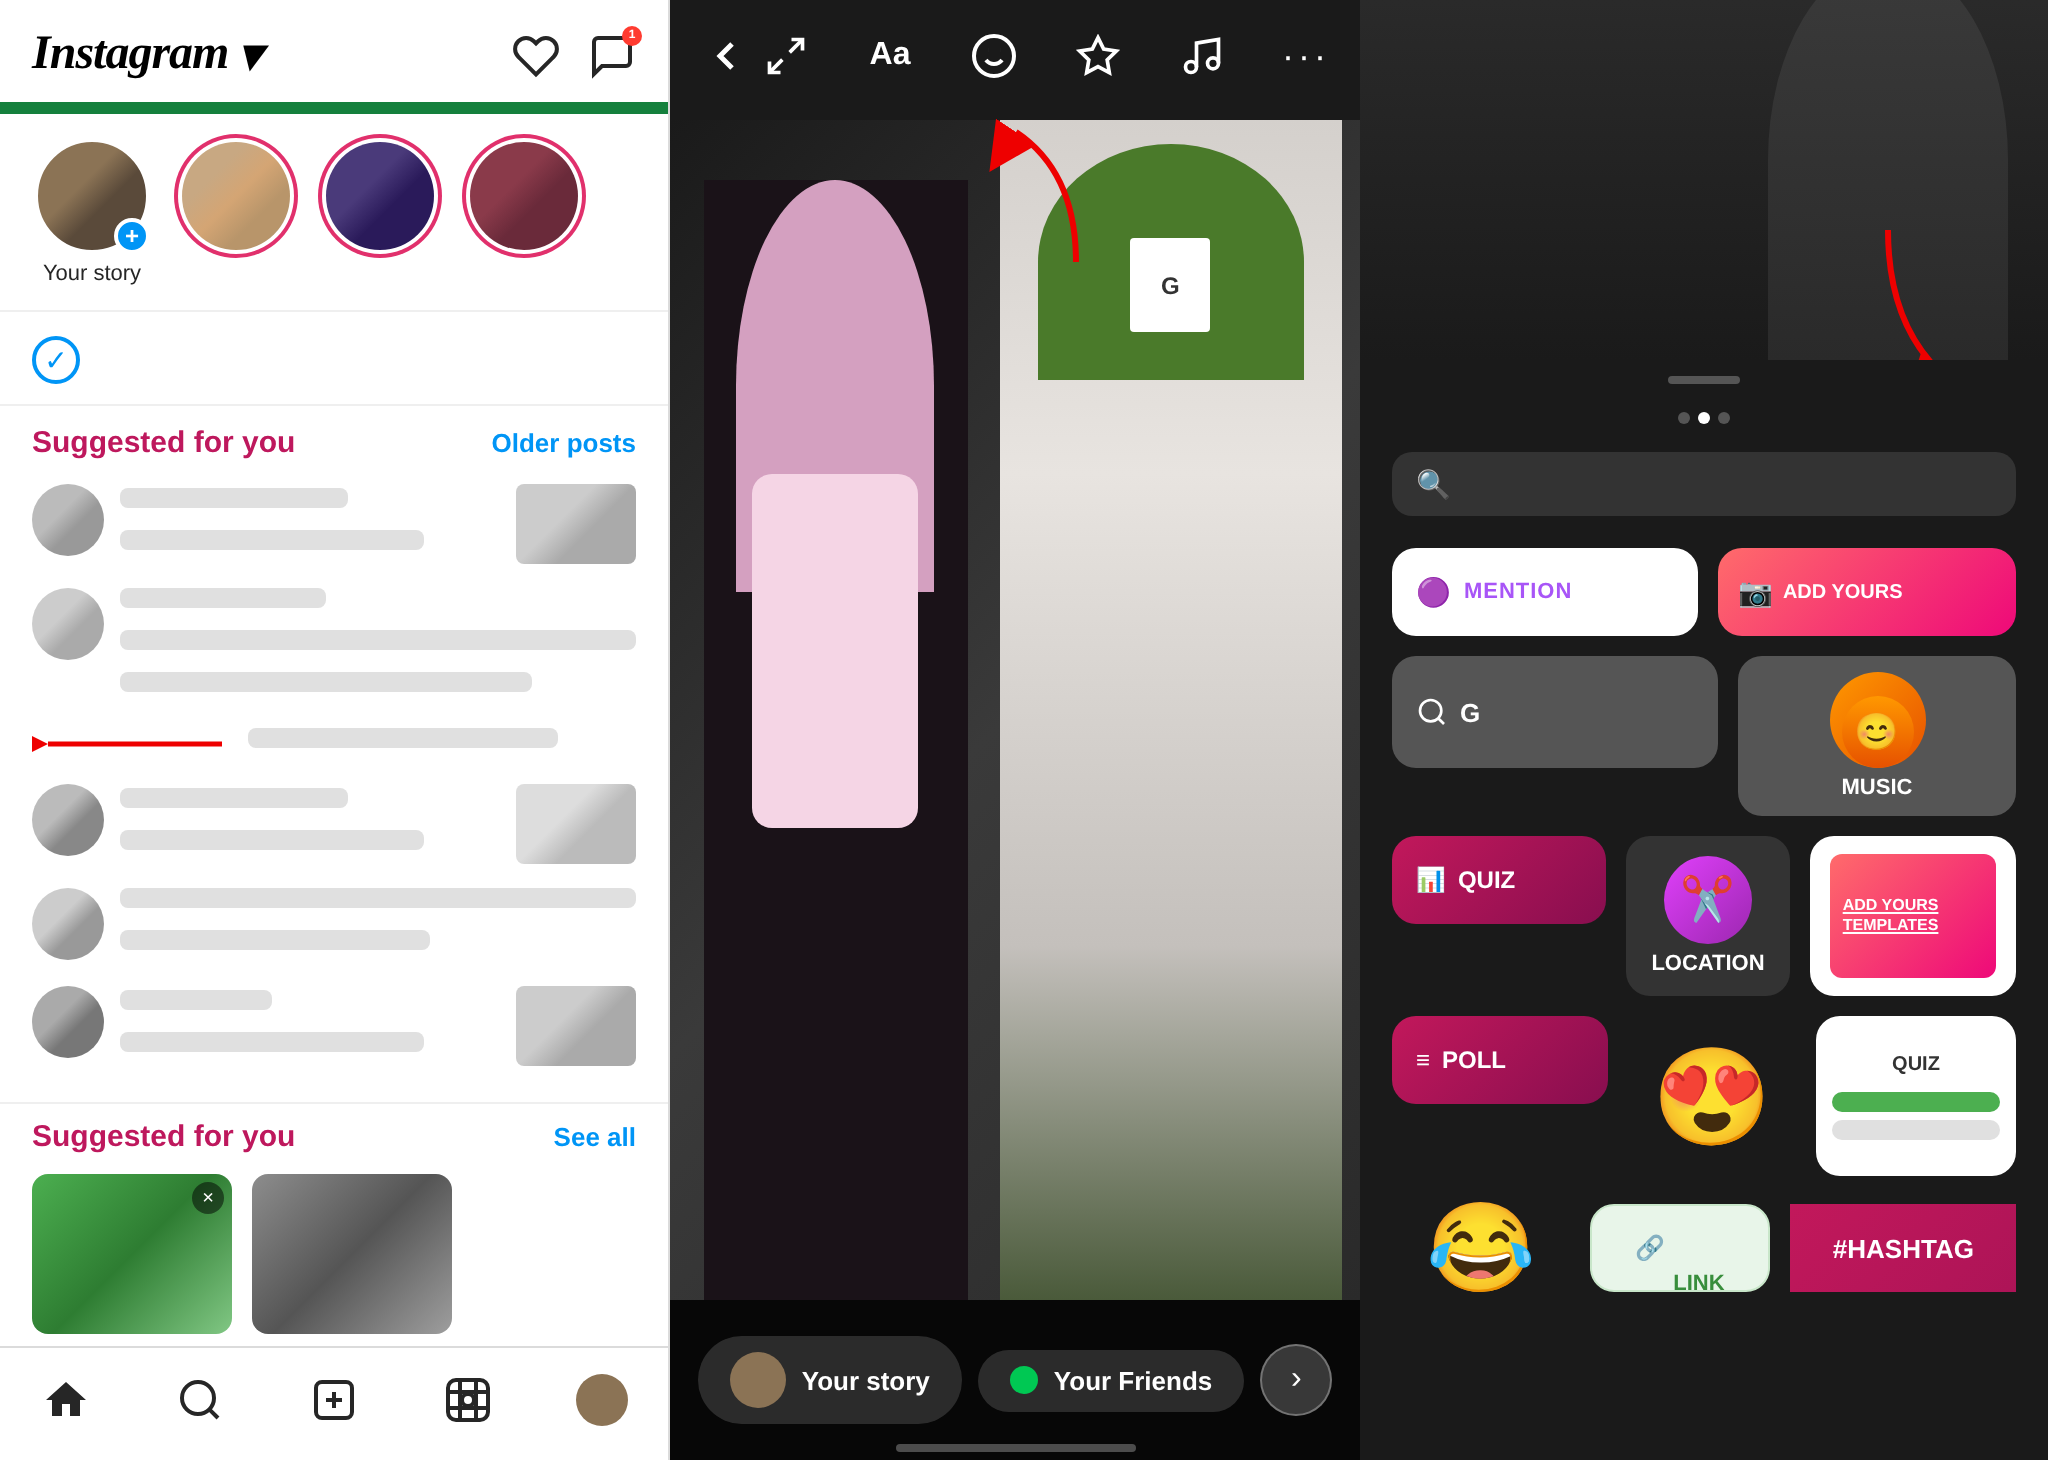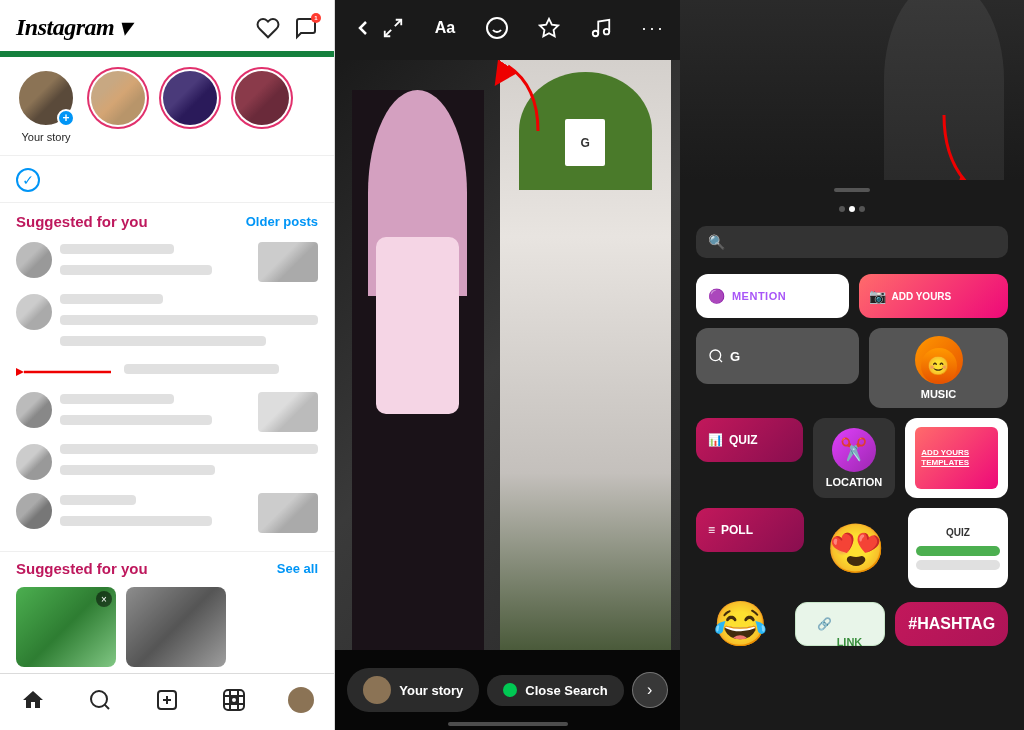--- a/index.html
+++ b/index.html
@@ -706,26 +706,26 @@
       justify-content: center;
     }
 
     .quiz-bar {
       height: 10px;
       border-radius: 5px;
     }
 
     .sticker-hashtag {
       background: linear-gradient(135deg, #c2185b, #ad1457);
-      border-radius: 16px;
+      border-radius: 0;
       padding: 10px 12px;
       display: flex;
       align-items: center;
       justify-content: center;
-      font-size: 16px;
+      font-size: 13px;
       font-weight: 700;
       color: #fff;
       cursor: pointer;
       height: 44px;
     }
 
     
     svg { display: block; }
 
     .feed-post-row {
@@ -1012,21 +1012,21 @@
     </svg>
   </div>
 
   <div class="story-bottom">
     <button class="your-story-btn">
       <div class="your-story-avatar"></div>
       <span>Your story</span>
     </button>
     <button class="close-friends-btn">
       <div class="cf-dot"></div>
-      <span>Close Search</span>
+      <span>Your Friends</span>
     </button>
     <div class="story-next-btn">›</div>
   </div>
   <div class="story-home-indicator"></div>
 </div>
 
 <div id="panel-stickers">
 
   <div class="sticker-bg-top">
     <div class="sticker-bg-person"></div>

